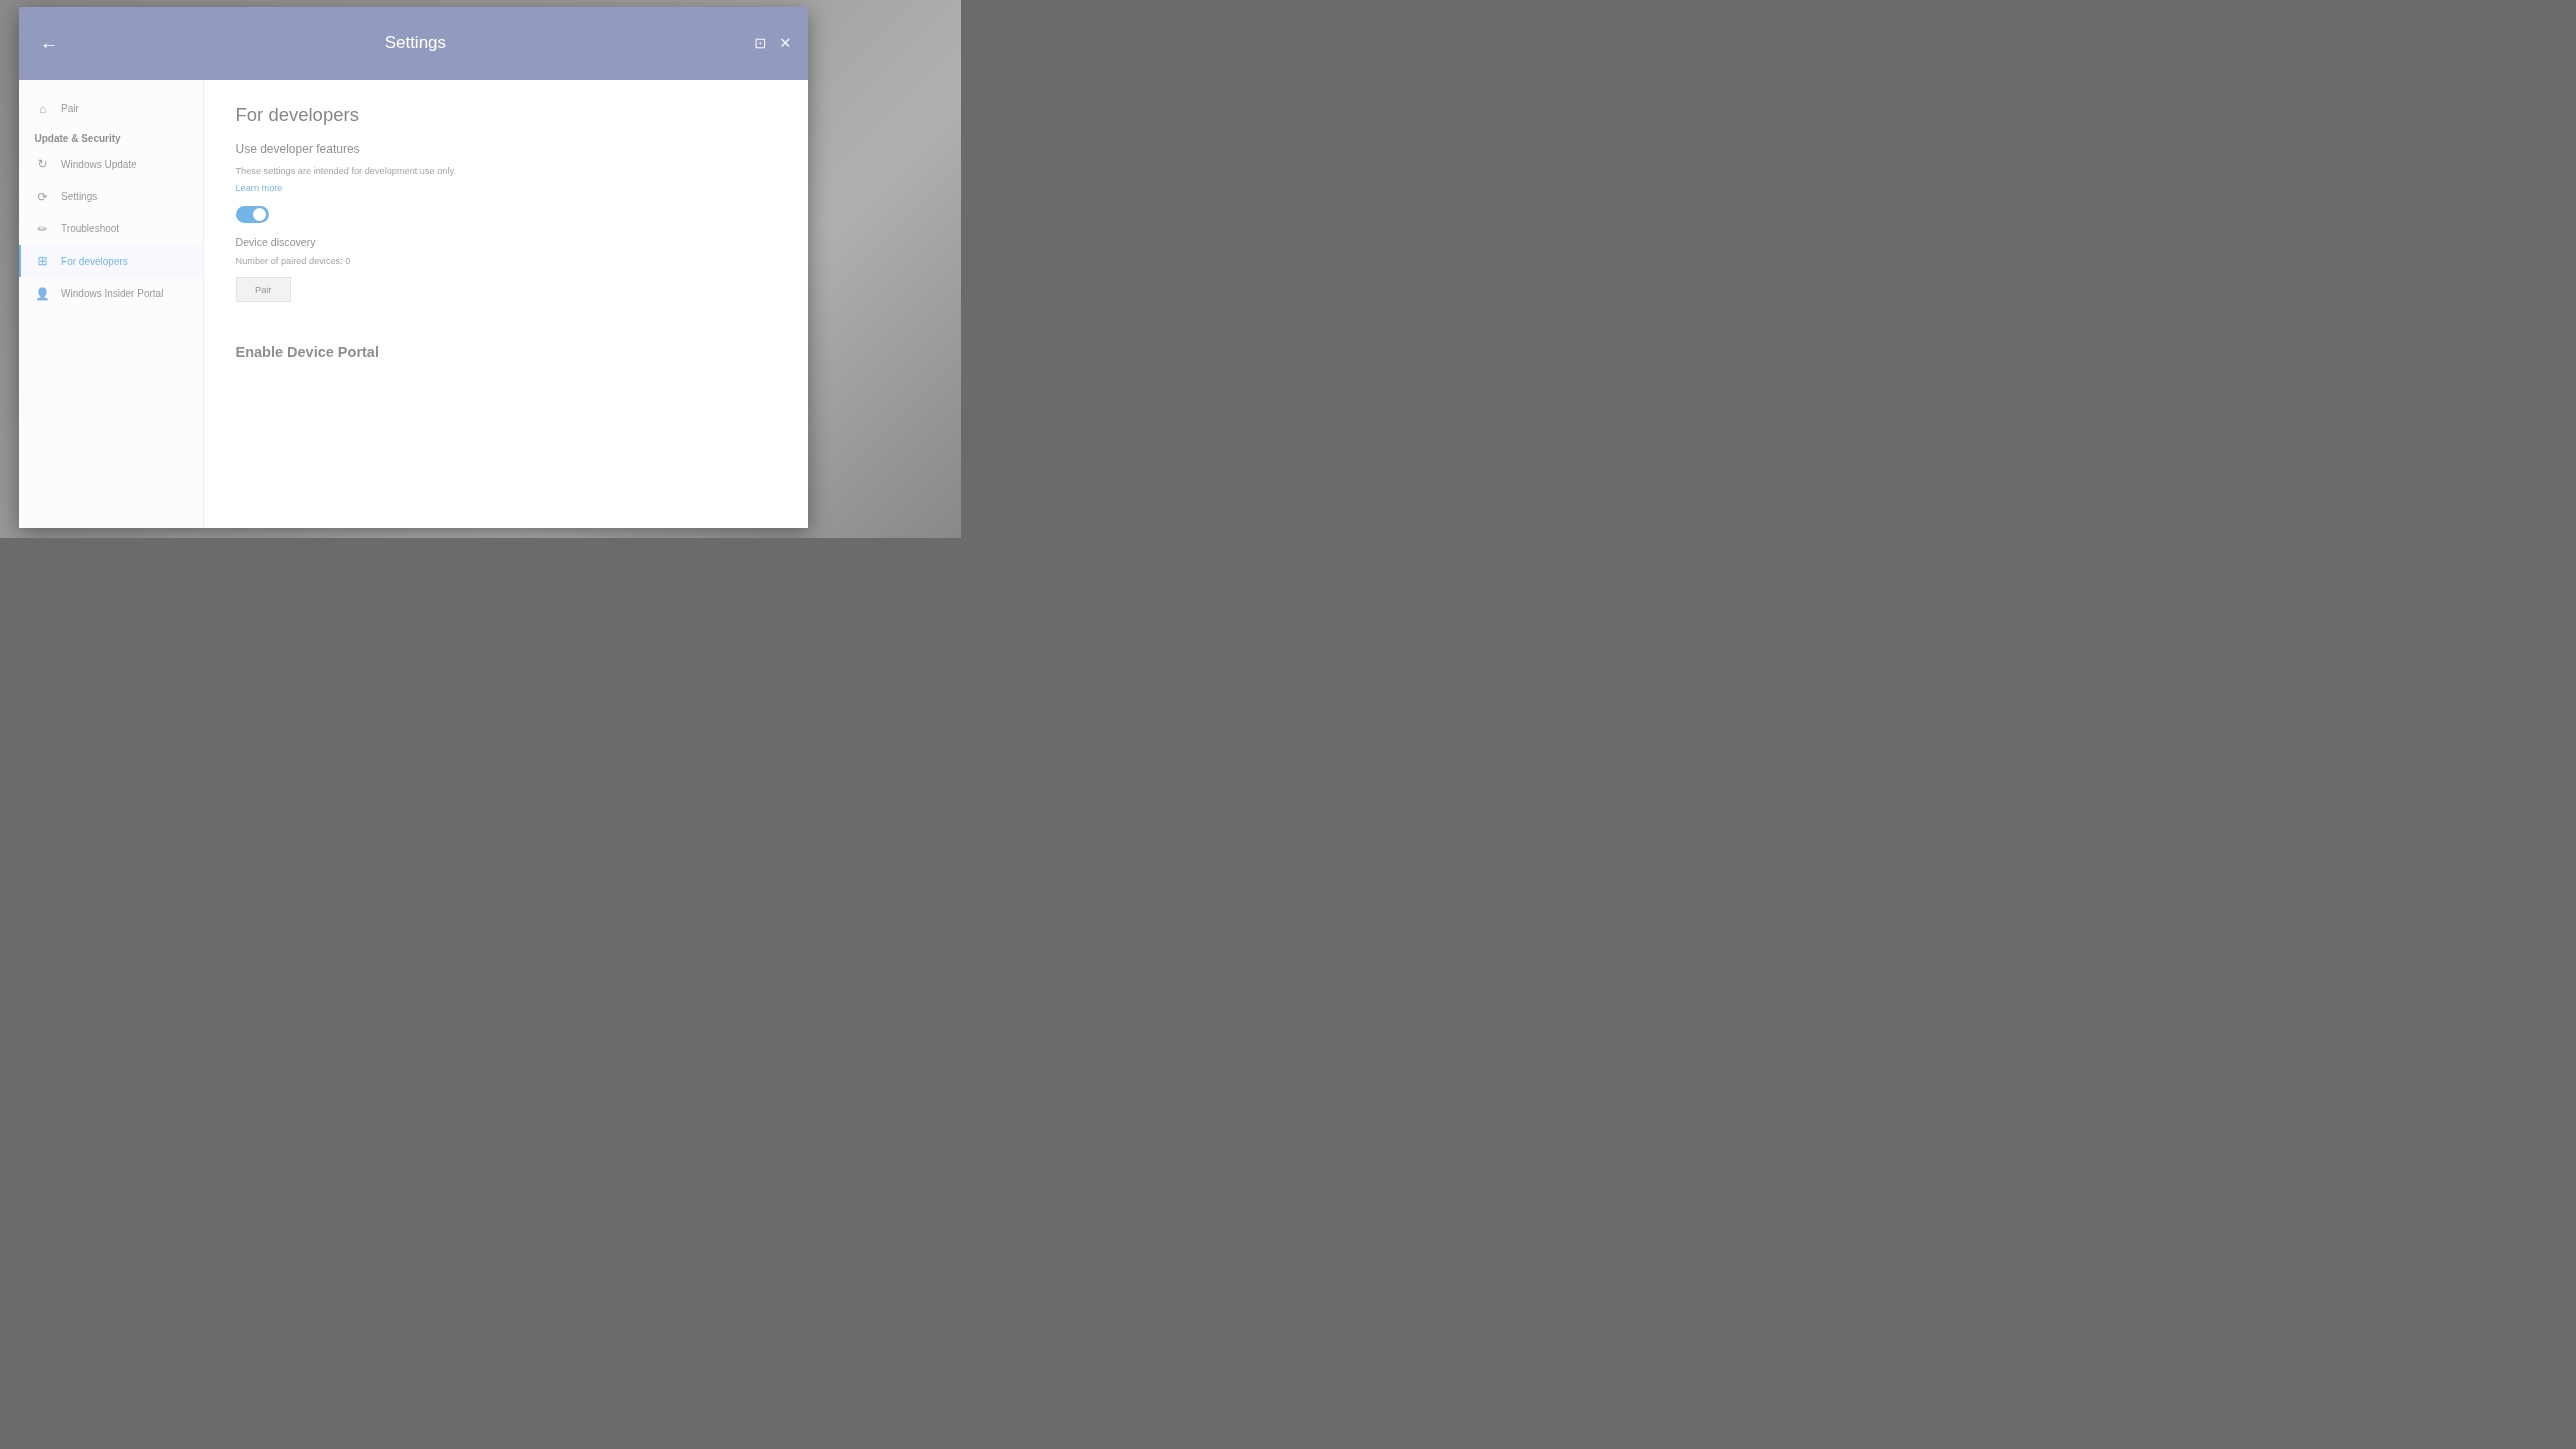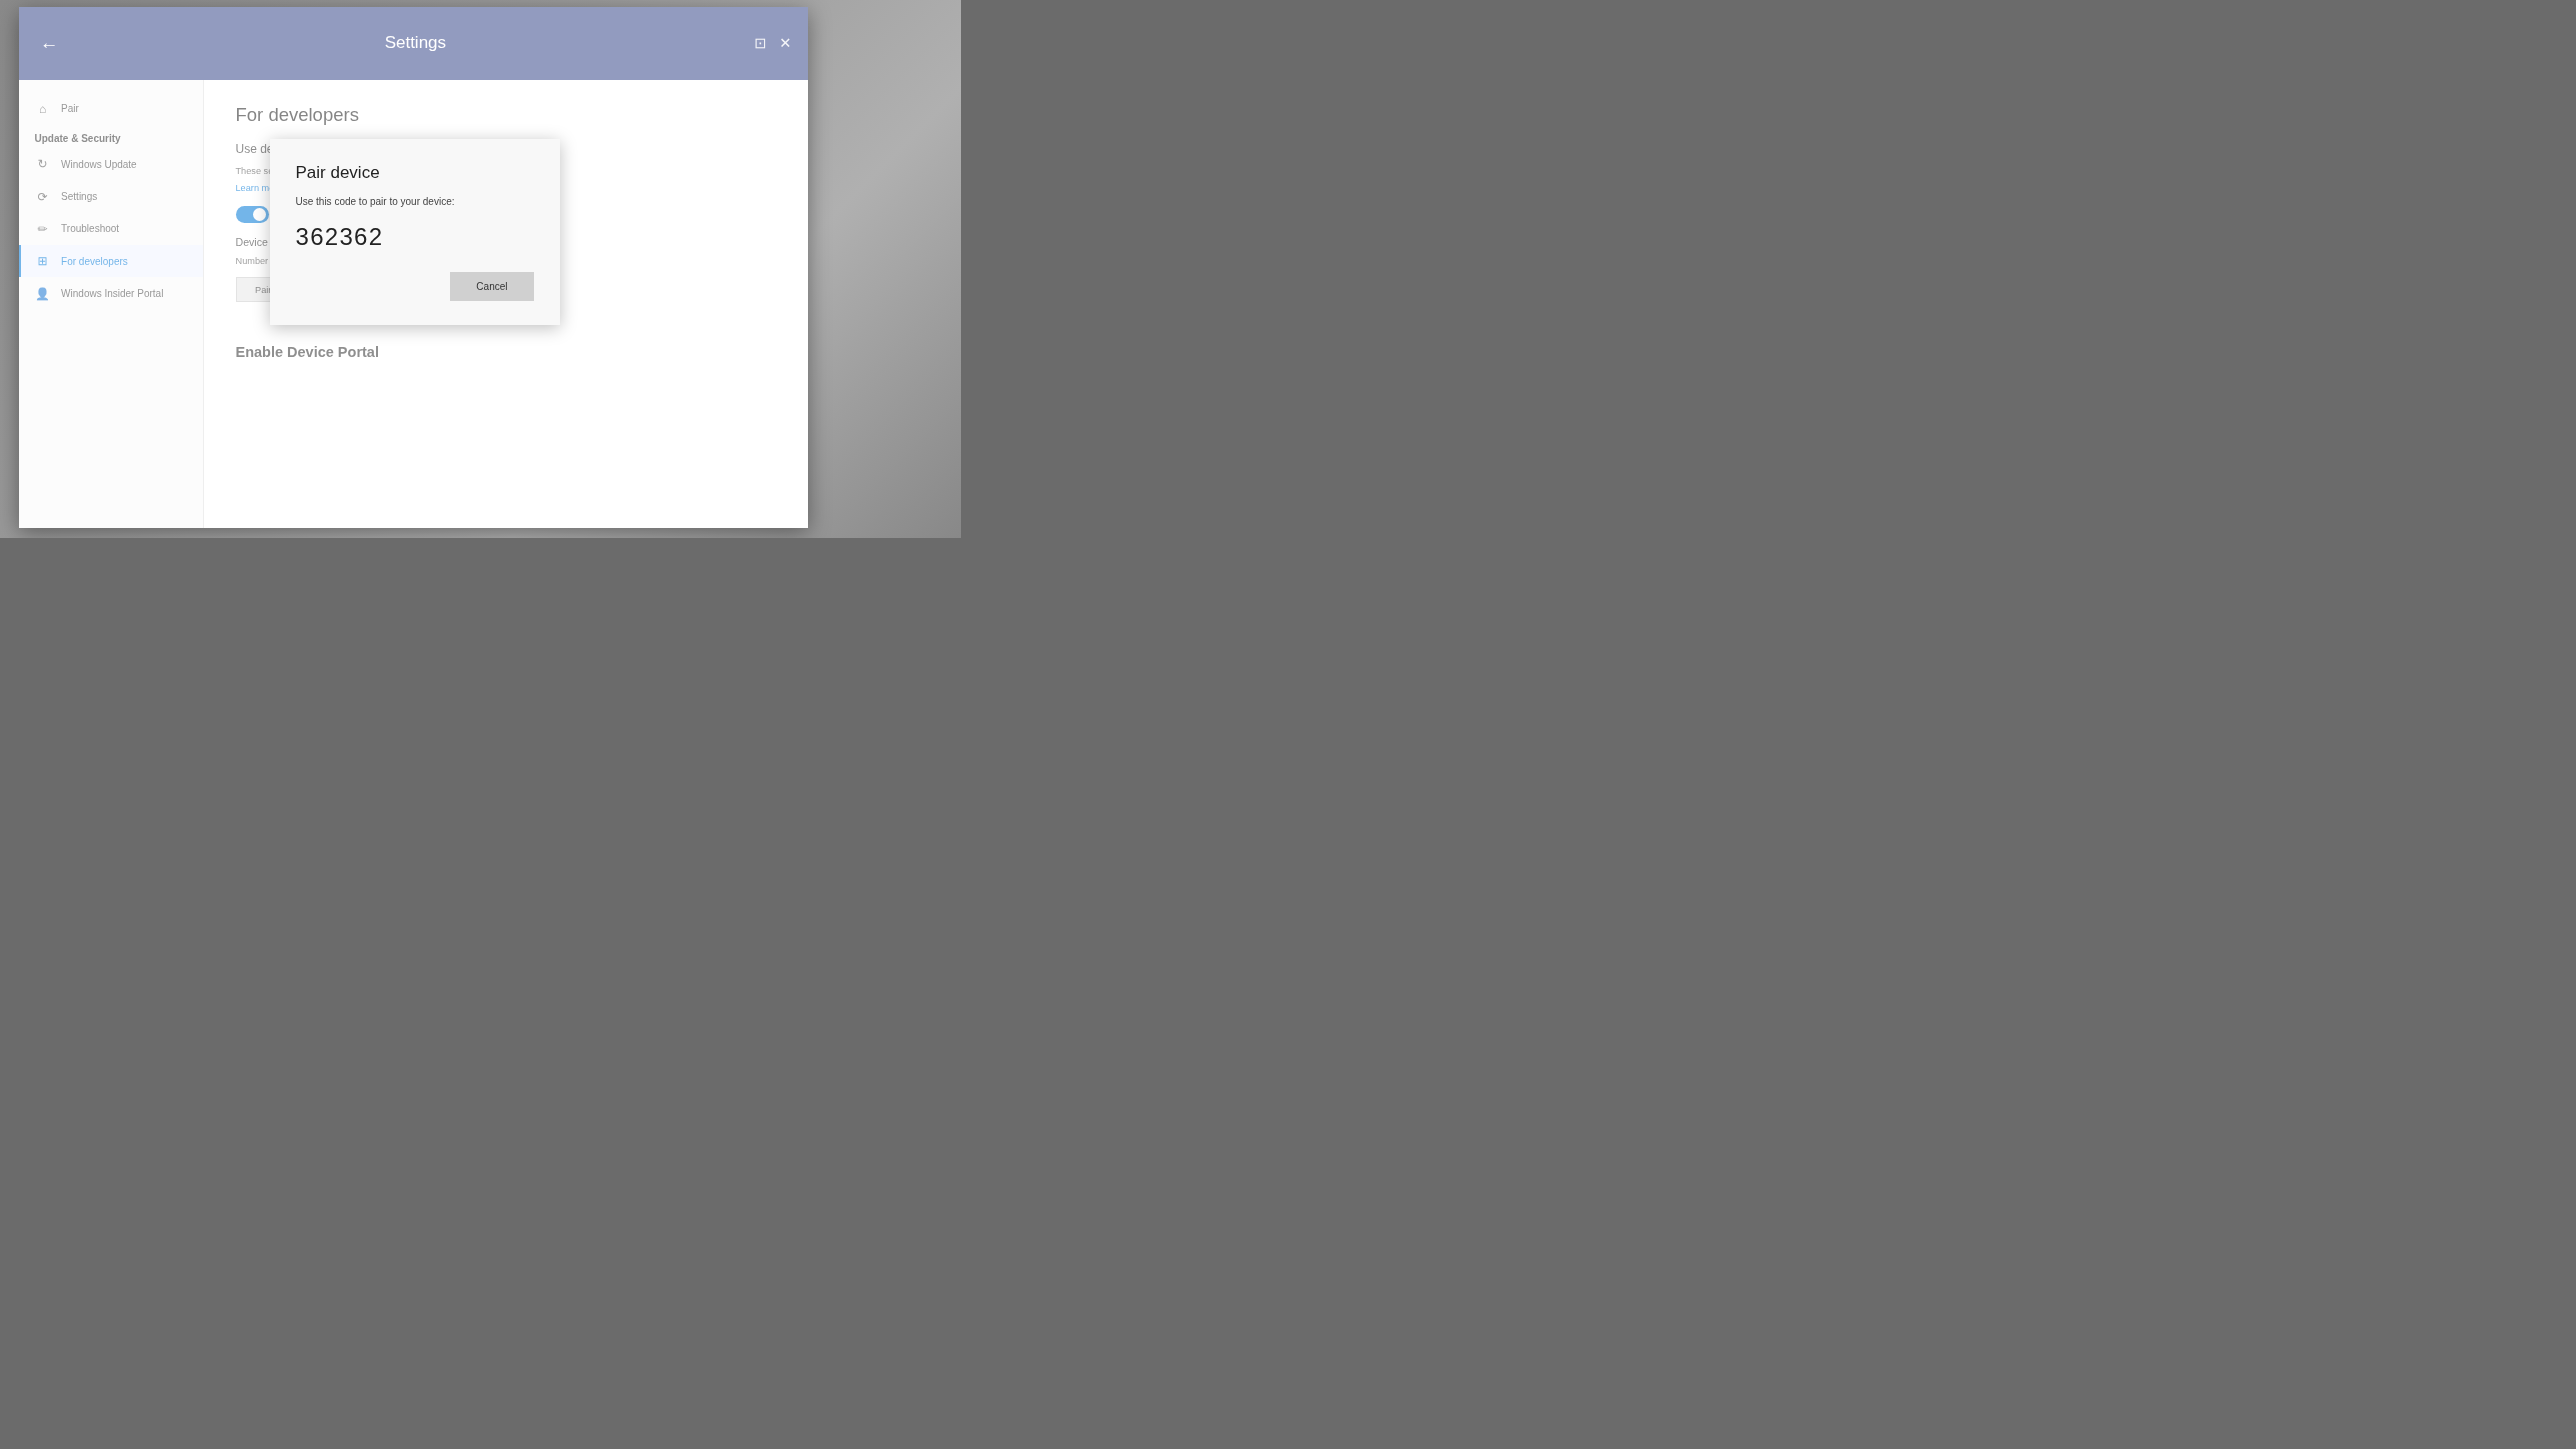--- a/index.html
+++ b/index.html
@@ -356,23 +356,15 @@
       <button class="pair-button">Pair</button>
 
       <h2 class="enable-device-portal">Enable Device Portal</h2>
 
     </div>
 
   </div>
 
   <div class="modal-overlay"></div>
 
-  <div class="dialog">
-    <h2 class="dialog-title">Pair device</h2>
-    <p class="dialog-description">Use this code to pair to your device:</p>
-    <div class="dialog-code">362362</div>
-    <div class="dialog-buttons">
-      <button class="cancel-button">Cancel</button>
-    </div>
-  </div>
 
 </div>
 
 
 </body></html>

